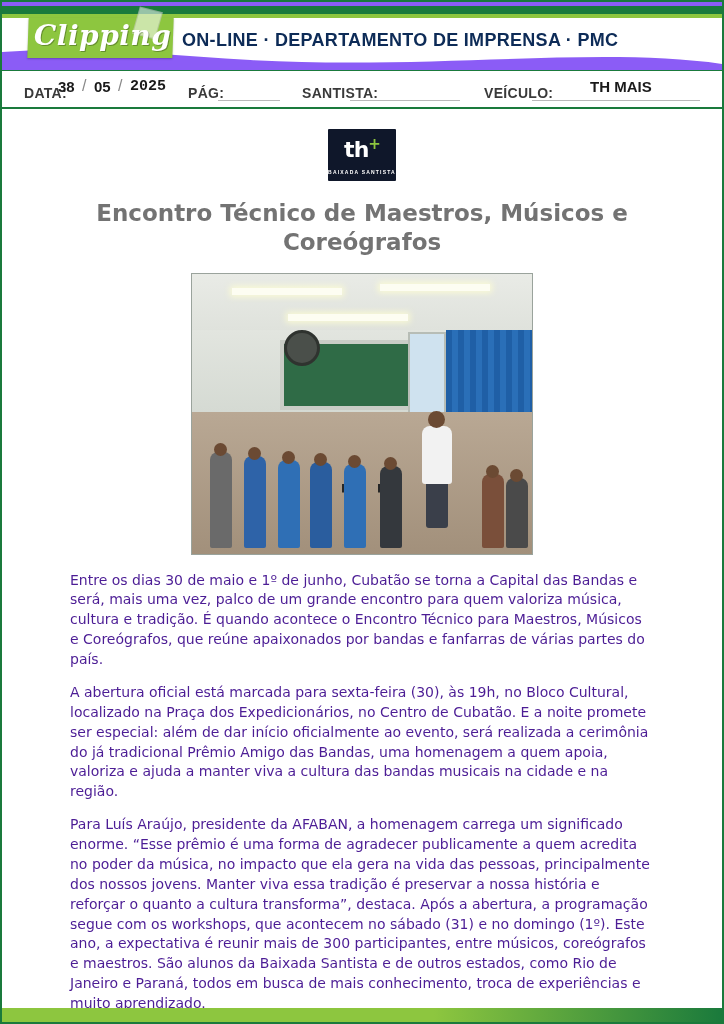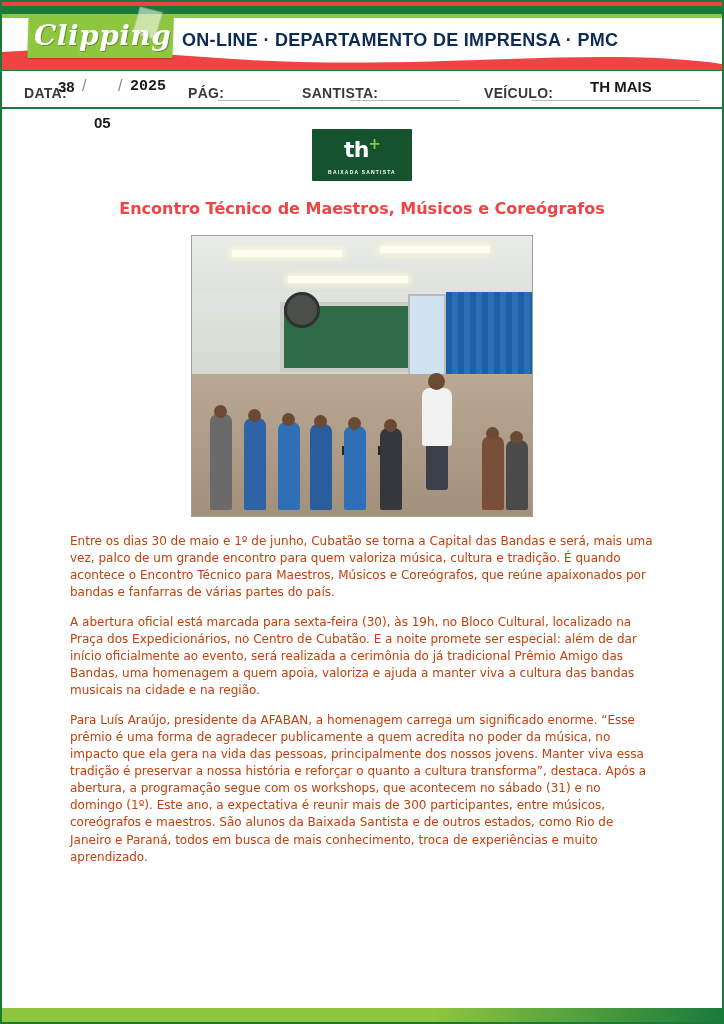--- a/index.html
+++ b/index.html
@@ -20,21 +20,21 @@
     height: 1024px;
     box-sizing: border-box;
     border: 2px solid #1a7a3c;
     background: #ffffff;
   }
 
   
   .header {
     position: relative;
     height: 68px;
-    background: #ef4444;
+    background: #8b5cf6;
     overflow: hidden;
     padding-left: 21px;
   }
   .header-swoosh {
     position: absolute;
     top: 0; left: 0;
     width: 100%;
     height: 68px;
   }
   .clipping-badge {
@@ -123,24 +123,23 @@
   }
   .logo-wrap {
     text-align: center;
     margin-top: 6px;
     margin-bottom: 14px;
   }
   .th-logo {
     display: inline-block;
     width: 68px;
     height: 52px;
-    background: #14532d;
+    background: #0f172a;
     position: relative;
     border-radius: 1px;
-    padding-left: 32px;
   }
   .th-logo .th-text {
     position: absolute;
     top: 6px;
     left: 0;
     width: 100%;
     text-align: center;
     color: #ffffff;
     font-weight: bold;
     font-size: 22px;
@@ -158,25 +157,25 @@
     left: 0;
     width: 100%;
     text-align: center;
     color: #ffffff;
     font-size: 5px;
     letter-spacing: 1.2px;
     font-weight: bold;
   }
 
   h1.headline {
-    font-size: 16px;
+    font-size: 23px;
     line-height: 1.25;
     text-align: center;
     font-weight: bold;
-    color: #ef4444;
+    color: #737373;
     margin: 0 0 16px 0;
     font-family: "DejaVu Sans", sans-serif;
   }
   h1.headline .l2 { display: block; }
 
   .photo {
     width: 340px;
     height: 280px;
     margin: 0 auto 16px auto;
     position: relative;
@@ -236,23 +235,23 @@
   .ph-teacher-pants {
     position: absolute; left: 234px; bottom: 26px; width: 22px; height: 48px;
     background: #3a3f4a; border-radius: 3px;
   }
   .ph-teacher-head {
     position: absolute; left: 236px; bottom: 126px; width: 17px; height: 17px;
     border-radius: 50%; background: #6b4a33;
   }
 
   p.para {
-    font-size: 12px;
+    font-size: 14px;
     line-height: 1.42;
-    color: #c2410c;
+    color: #4c1d95;
     margin: 0 0 13px 0;
     text-align: left;
     font-family: "DejaVu Sans", sans-serif;
   }
 
   .source-link {
     margin-top: 18px;
     text-align: center;
     font-size: 11.5px;
     font-weight: bold;
@@ -290,21 +289,21 @@
       <div class="tape"></div>
     </div>
     <div class="clipping-text">Clipping</div>
     <div class="header-title">ON-LINE · DEPARTAMENTO DE IMPRENSA · PMC</div>
   </div>
 
   <div class="meta-row">
     <span class="lbl" style="left:22px;">DATA:</span>
     <span class="val" style="left:56px;">38</span>
     <span class="slash" style="left:80px;">/</span>
-    <span class="val" style="left:92px;margin-top:36px;">05</span>
+    <span class="val" style="left:92px;">05</span>
     <span class="slash" style="left:116px;">/</span>
     <span class="val" style="left:128px;font-family:Liberation Mono, monospace;">2025</span>
 
     <span class="lbl" style="left:186px;">PÁG:</span>
     <span class="uline" style="left:216px; width:62px;"></span>
 
     <span class="lbl" style="left:300px;">SANTISTA:</span>
     <span class="uline" style="left:348px; width:110px;"></span>
 
     <span class="lbl" style="left:482px;">VEÍCULO:</span>

